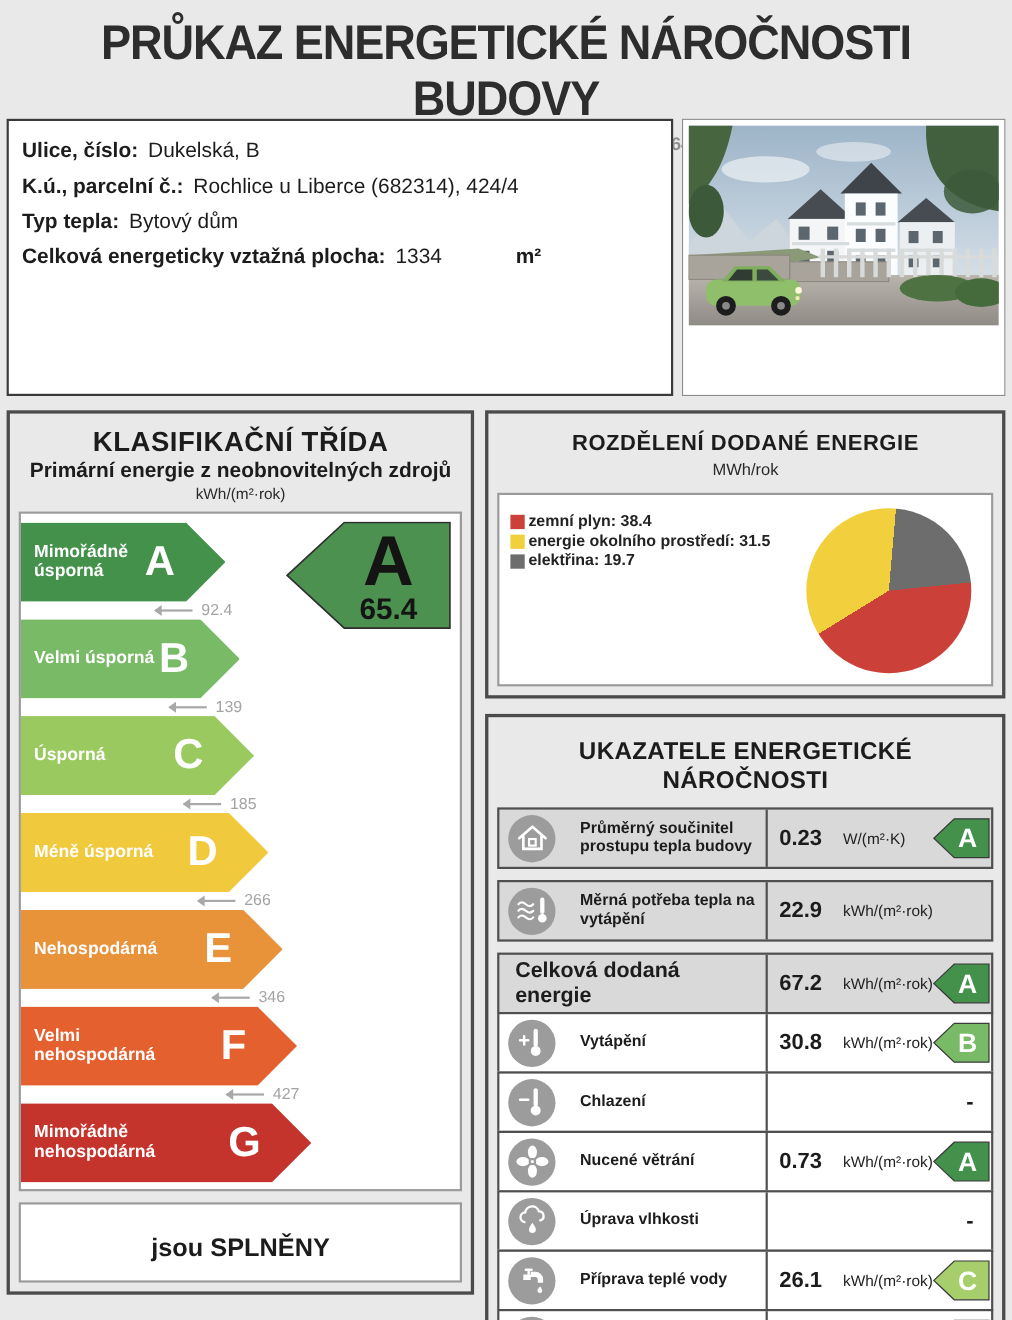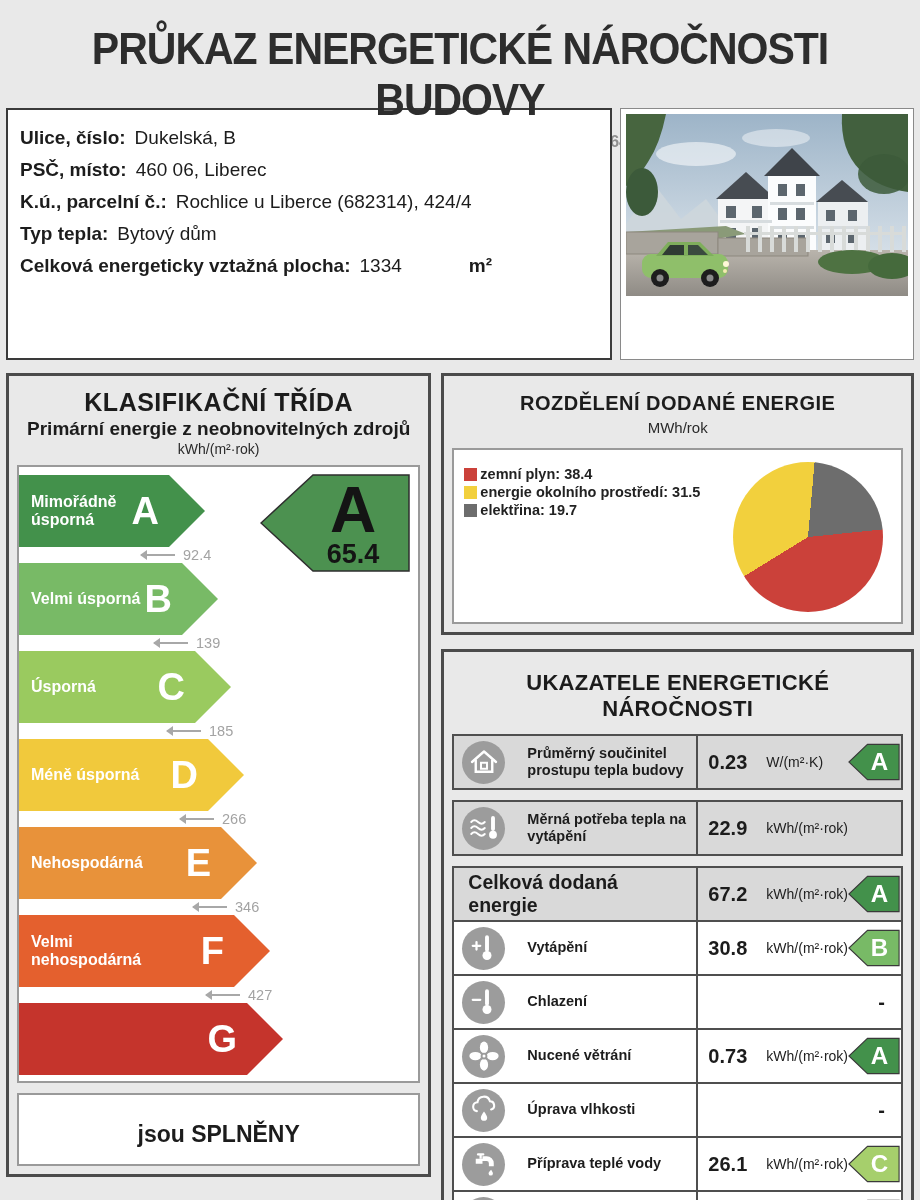--- a/index.html
+++ b/index.html
@@ -5,21 +5,21 @@
   * { box-sizing: border-box; margin: 0; padding: 0; }
   html,body { width: 920px; }
   body {
     height: 1200px;
     background: #e9e9e9;
     font-family: "Liberation Sans", sans-serif;
     color: #1c1c1c;
     overflow: hidden;
   }
   
-  .header { text-align: center; padding: 24px 8px 0; height: 108px; }
+  .header { text-align: center; padding: 14px 8px 0; height: 108px; }
   .header h1 {
     font-size: 41px; font-weight: bold; color: #2d2d2d; letter-spacing: -1px;
     transform: scaleY(1.08); transform-origin: top center;
   }
   .header .sub { font-size: 16.5px; font-weight: bold; color: #8e8e8e; margin-top: 14px; }
 
   
   .top-row { display: flex; gap: 8px; margin: 0 6px; height: 252px; }
   .info-box { flex: 1; background: #fff; border: 2px solid #3a3a3a; padding: 16px 12px 10px; }
   .info-row { display: flex; font-size: 19px; margin-bottom: 9px; line-height: 23px; }
@@ -171,24 +171,20 @@
   <h1>PRŮKAZ ENERGETICKÉ NÁROČNOSTI BUDOVY</h1>
   <div class="sub">vydaný podle zákona č. 406/2000 Sb., o hospodaření energií, a vyhlášky č. 264/2020 Sb., o energetické náročnosti budov</div>
 </div>
 
 <div class="top-row">
   <section class="info-box">
     <div id="info-rows">
         <div class="info-row">
           <span class="lbl">Ulice, číslo:</span>
           <span class="val">Dukelská, B</span>
-        </div>
-        <div class="info-row">
-          <span class="lbl">PSČ, místo:</span>
-          <span class="val">460 06, Liberec</span>
         </div>
         <div class="info-row">
           <span class="lbl">K.ú., parcelní č.:</span>
           <span class="val">Rochlice u Liberce (682314), 424/4</span>
         </div>
         <div class="info-row">
           <span class="lbl">Typ tepla:</span>
           <span class="val">Bytový dům</span>
         </div>
       </div>
@@ -343,20 +339,21 @@
           </div>
           <div class="band" style="width: 251px; background: rgb(228, 96, 46);">
             <span class="band-label">Velmi nehospodárná</span>
             <span class="band-letter">F</span>
           </div>
           <div class="threshold" style="margin-left: 187px;">
             <span class="th-line"></span>
             <span class="th-num">427</span>
           </div>
           <div class="band" style="width: 264px; background: rgb(197, 52, 44);">
+            <span class="band-label">Mimořádně nehospodárná</span>
             <span class="band-letter">G</span>
           </div>
           <div class="marker-wrap">
           <svg viewBox="0 0 150 98" width="150" height="98">
             <polygon id="marker-shape" points="149,1 53,1 1,49 53,97 149,97" stroke="#2e2e2e" stroke-width="1.5" fill="#4c9150"></polygon>
             <text class="marker-letter" x="93" y="58" text-anchor="middle">A</text>
             <text class="marker-value" x="93" y="89" text-anchor="middle">65.4</text>
           </svg>
         </div>
       </div>

